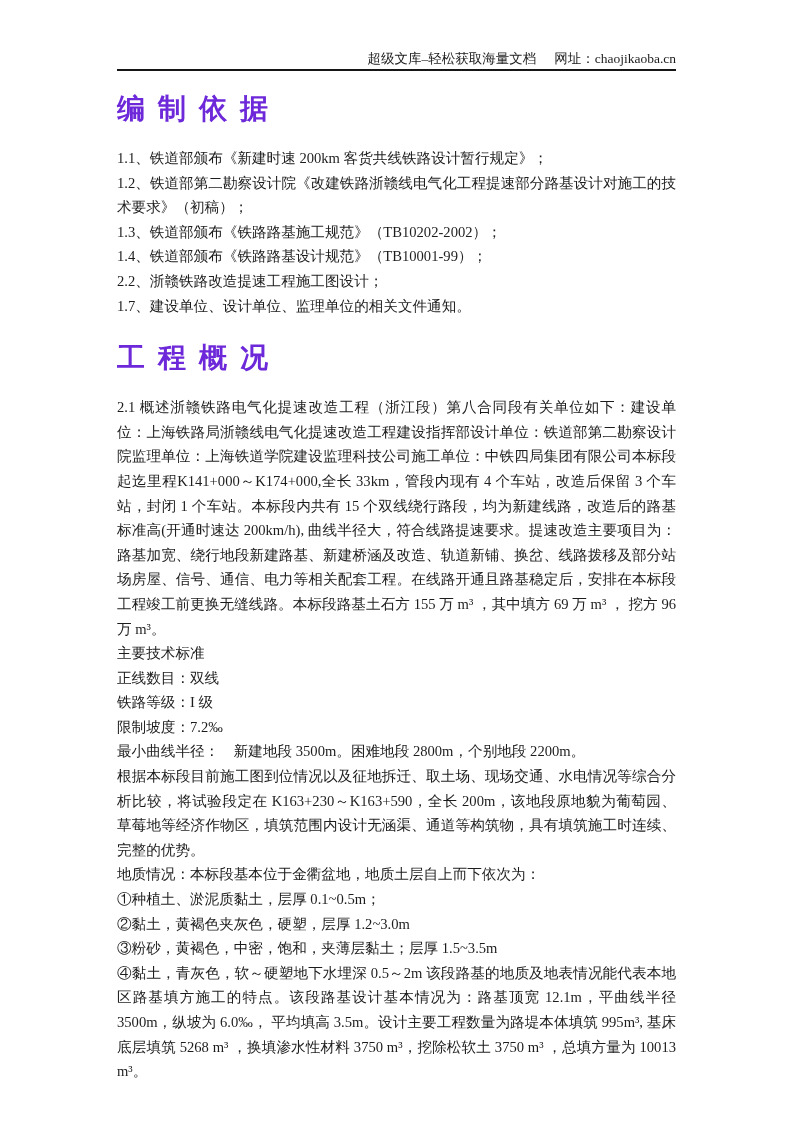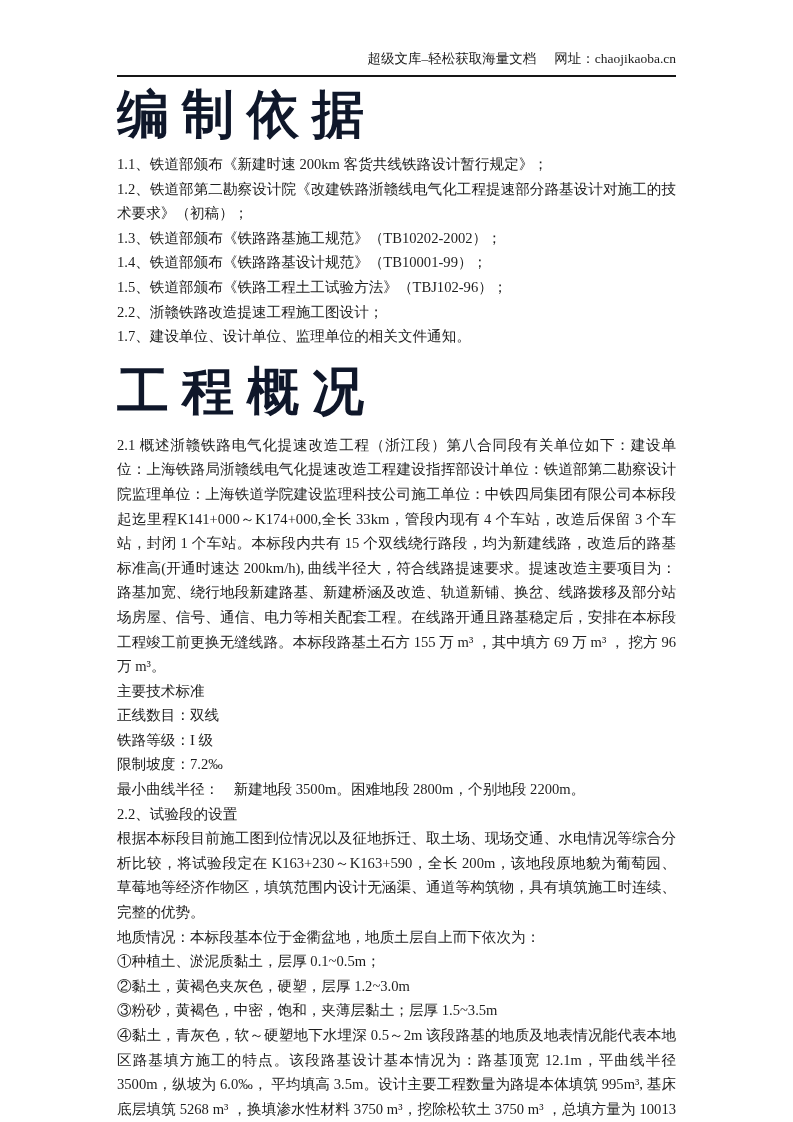--- a/index.html
+++ b/index.html
@@ -18,35 +18,34 @@
     font-family: "Liberation Serif", "DejaVu Serif", serif;
     color: #1c1c1c;
     overflow: hidden;
   }
   .page-header {
     display: flex;
     justify-content: flex-end;
     align-items: baseline;
     gap: 18px;
     font-size: 13.5px;
-    padding-bottom: 7px;
+    padding-bottom: 1px;
     border-bottom: 2px solid #161616;
     white-space: nowrap;
   }
   .doc-title {
-    font-size: 52px;
+    font-size: 28px;
     line-height: 44px;
     font-weight: bold;
     letter-spacing: 13px;
     margin: 16px 0 15px 0;
-    color: #0f172a;
+    color: #6d28d9;
   }
   .doc-title.second {
-    margin-top: 25px;
-    font-family: Liberation Mono, monospace;
+    margin-top: 18px;
   }
   .body-text {
     font-size: 14.6px;
     line-height: 24.6px;
     margin: 0;
     text-align: justify;
     text-justify: inter-ideograph;
   }
 </style>
 </head>
@@ -58,35 +57,33 @@
     <span>超级文库–轻松获取海量文档</span>
     <span>网址：chaojikaoba.cn</span>
   </div>
 
   <h1 class="doc-title">编制依据</h1>
 
   <p class="body-text">1.1、铁道部颁布《新建时速 200km 客货共线铁路设计暂行规定》；</p>
   <p class="body-text">1.2、铁道部第二勘察设计院《改建铁路浙赣线电气化工程提速部分路基设计对施工的技术要求》（初稿）；</p>
   <p class="body-text">1.3、铁道部颁布《铁路路基施工规范》（TB10202-2002）；</p>
   <p class="body-text">1.4、铁道部颁布《铁路路基设计规范》（TB10001-99）；</p>
-  <p class="body-text">1.5、铁道部颁布《铁路工程土工试验方法》（TBJ102-96）；</p>
   <p class="body-text">2.2、浙赣铁路改造提速工程施工图设计；</p>
   <p class="body-text">1.7、建设单位、设计单位、监理单位的相关文件通知。</p>
 
   <h1 class="doc-title second">工程概况</h1>
 
   <p class="body-text">2.1 概述浙赣铁路电气化提速改造工程（浙江段）第八合同段有关单位如下：建设单位：上海铁路局浙赣线电气化提速改造工程建设指挥部设计单位：铁道部第二勘察设计院监理单位：上海铁道学院建设监理科技公司施工单位：中铁四局集团有限公司本标段起迄里程K141+000～K174+000,全长 33km，管段内现有 4 个车站，改造后保留 3 个车站，封闭 1 个车站。本标段内共有 15 个双线绕行路段，均为新建线路，改造后的路基标准高(开通时速达 200km/h), 曲线半径大，符合线路提速要求。提速改造主要项目为：路基加宽、绕行地段新建路基、新建桥涵及改造、轨道新铺、换岔、线路拨移及部分站场房屋、信号、通信、电力等相关配套工程。在线路开通且路基稳定后，安排在本标段工程竣工前更换无缝线路。本标段路基土石方 155 万 m³ ，其中填方 69 万 m³ ， 挖方 96 万 m³。</p>
 
   <p class="body-text">主要技术标准</p>
   <p class="body-text">正线数目：双线</p>
   <p class="body-text">铁路等级：I 级</p>
   <p class="body-text">限制坡度：7.2‰</p>
   <p class="body-text">最小曲线半径：　新建地段 3500m。困难地段 2800m，个别地段 2200m。</p>
 
-  <p class="body-text">2.2、试验段的设置</p>
   <p class="body-text">根据本标段目前施工图到位情况以及征地拆迁、取土场、现场交通、水电情况等综合分析比较，将试验段定在 K163+230～K163+590，全长 200m，该地段原地貌为葡萄园、草莓地等经济作物区，填筑范围内设计无涵渠、通道等构筑物，具有填筑施工时连续、完整的优势。</p>
   <p class="body-text">地质情况：本标段基本位于金衢盆地，地质土层自上而下依次为：</p>
   <p class="body-text">①种植土、淤泥质黏土，层厚 0.1~0.5m；</p>
   <p class="body-text">②黏土，黄褐色夹灰色，硬塑，层厚 1.2~3.0m</p>
   <p class="body-text">③粉砂，黄褐色，中密，饱和，夹薄层黏土；层厚 1.5~3.5m</p>
   <p class="body-text">④黏土，青灰色，软～硬塑地下水埋深 0.5～2m  该段路基的地质及地表情况能代表本地区路基填方施工的特点。该段路基设计基本情况为：路基顶宽 12.1m，平曲线半径 3500m，纵坡为 6.0‰， 平均填高 3.5m。设计主要工程数量为路堤本体填筑 995m³, 基床底层填筑 5268 m³ ，换填渗水性材料 3750 m³，挖除松软土 3750 m³ ，总填方量为 10013 m³。</p>
 
 </div>
 
 </body></html>

